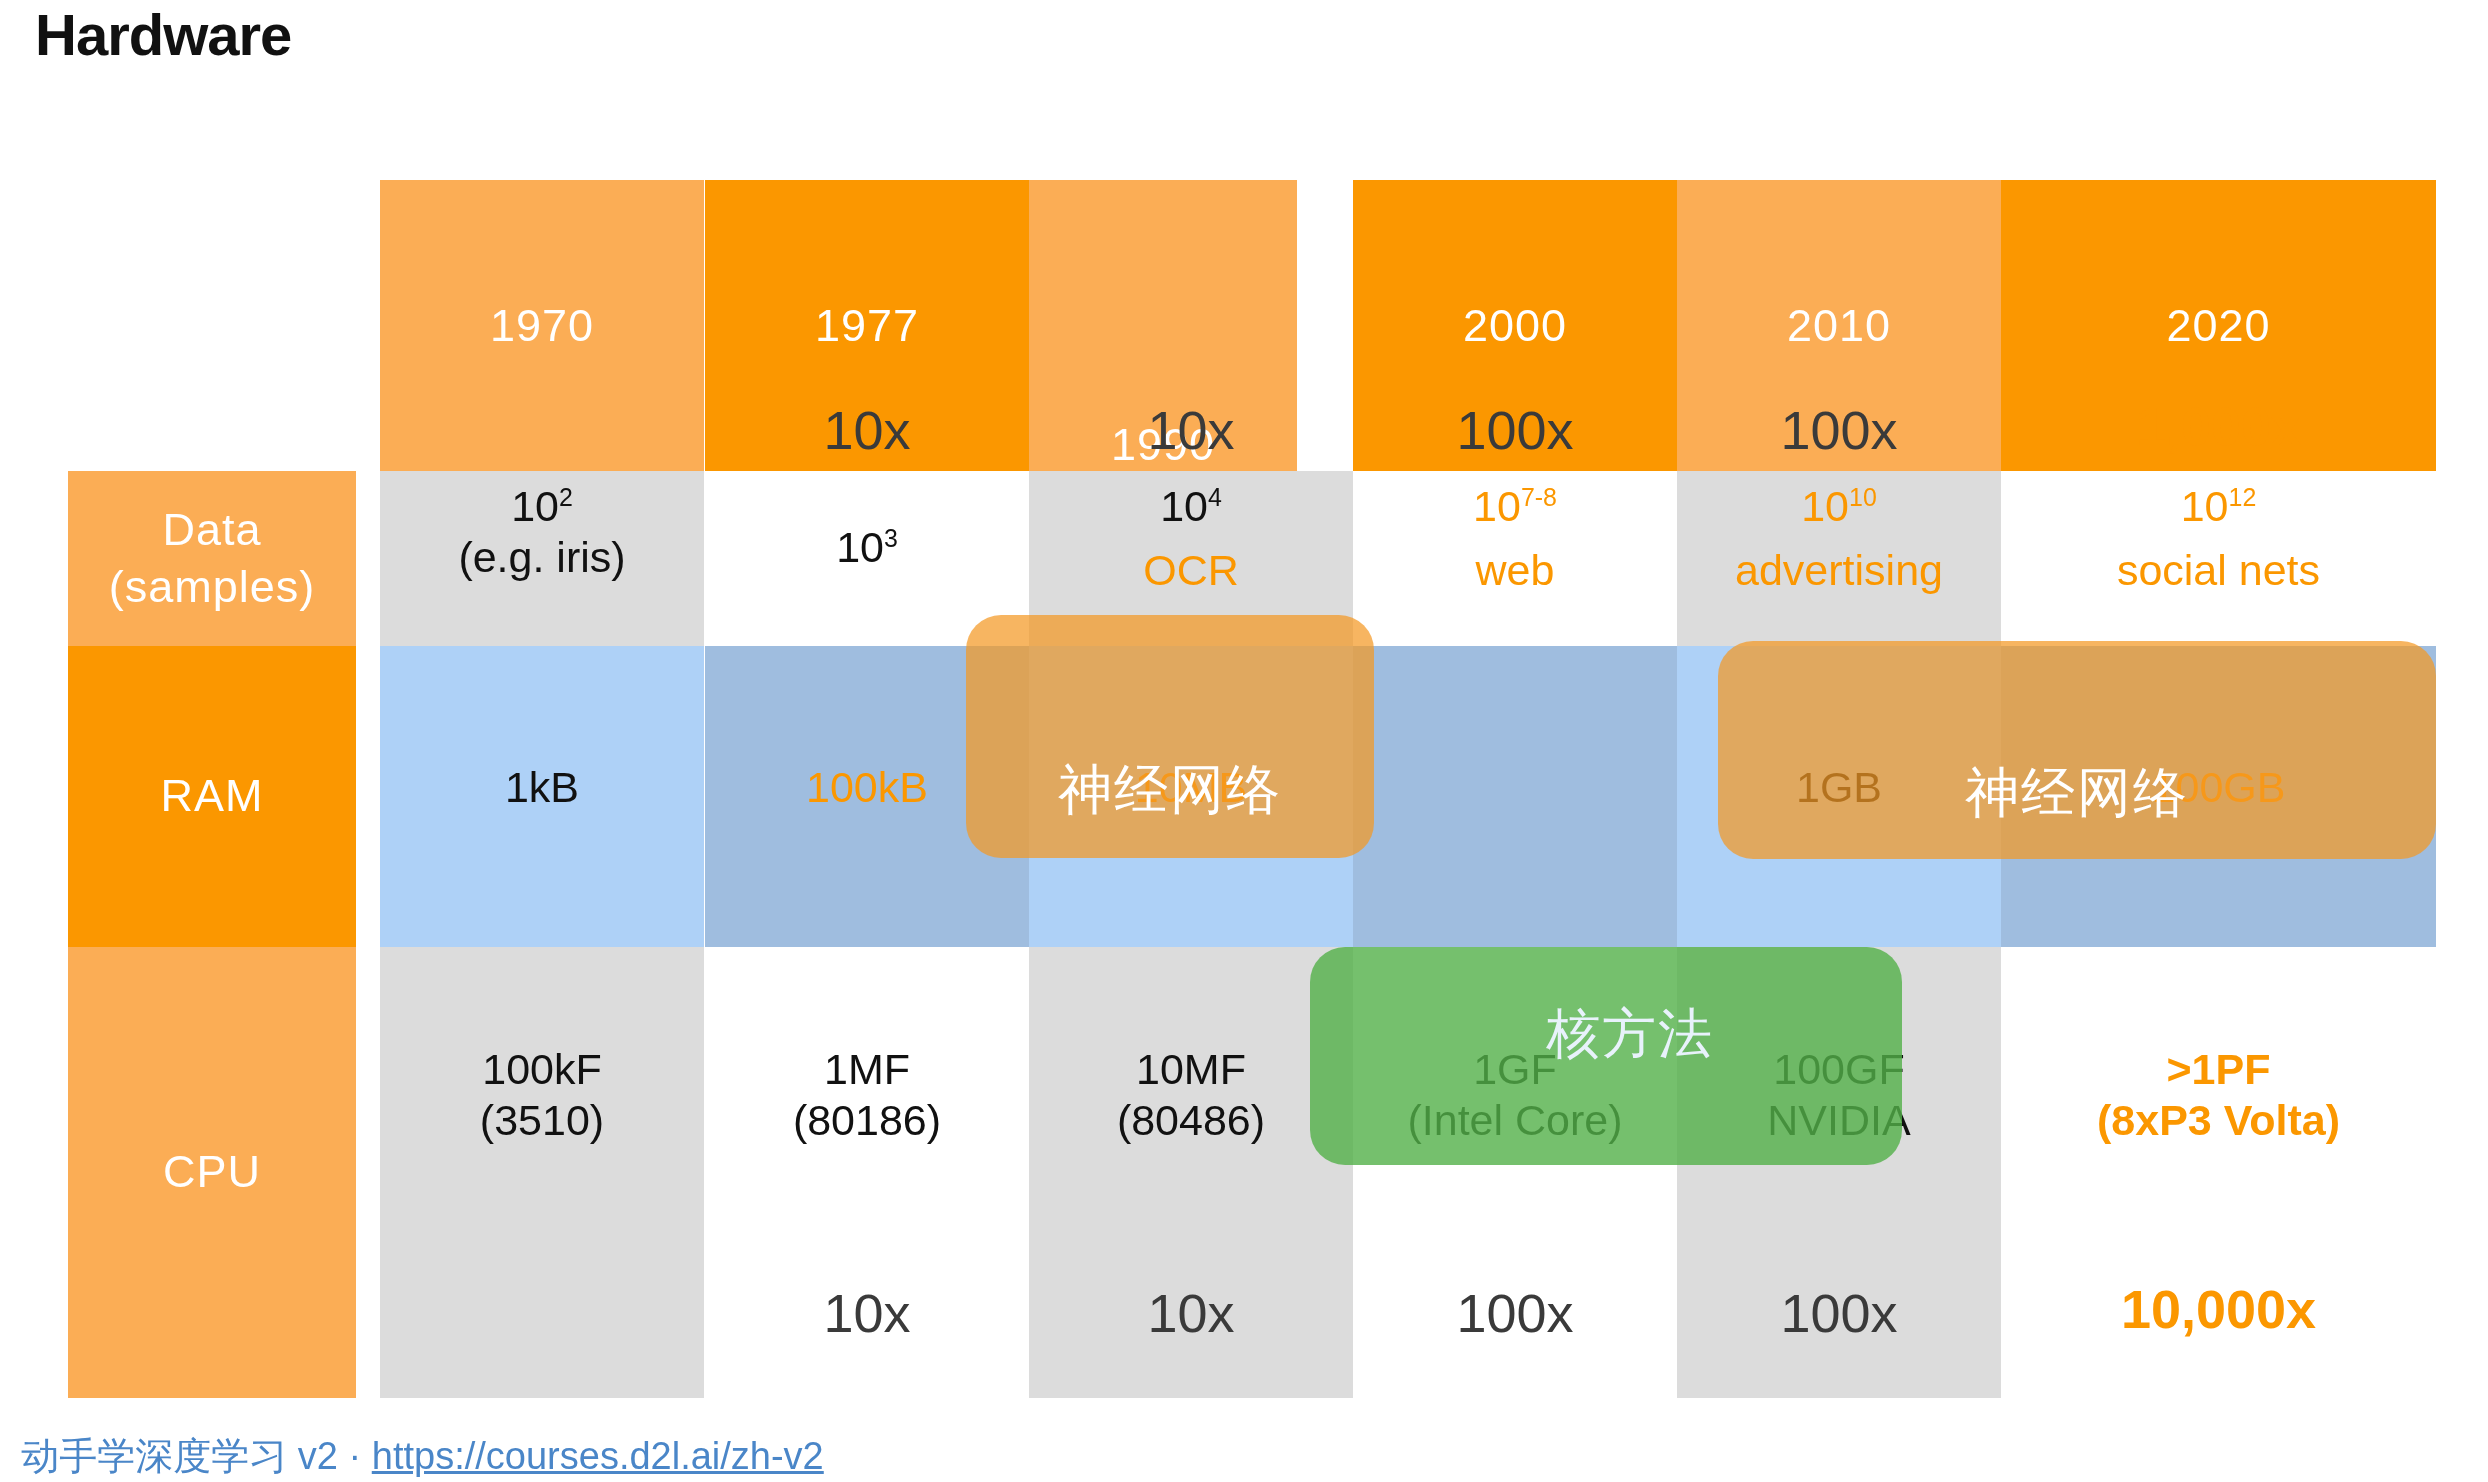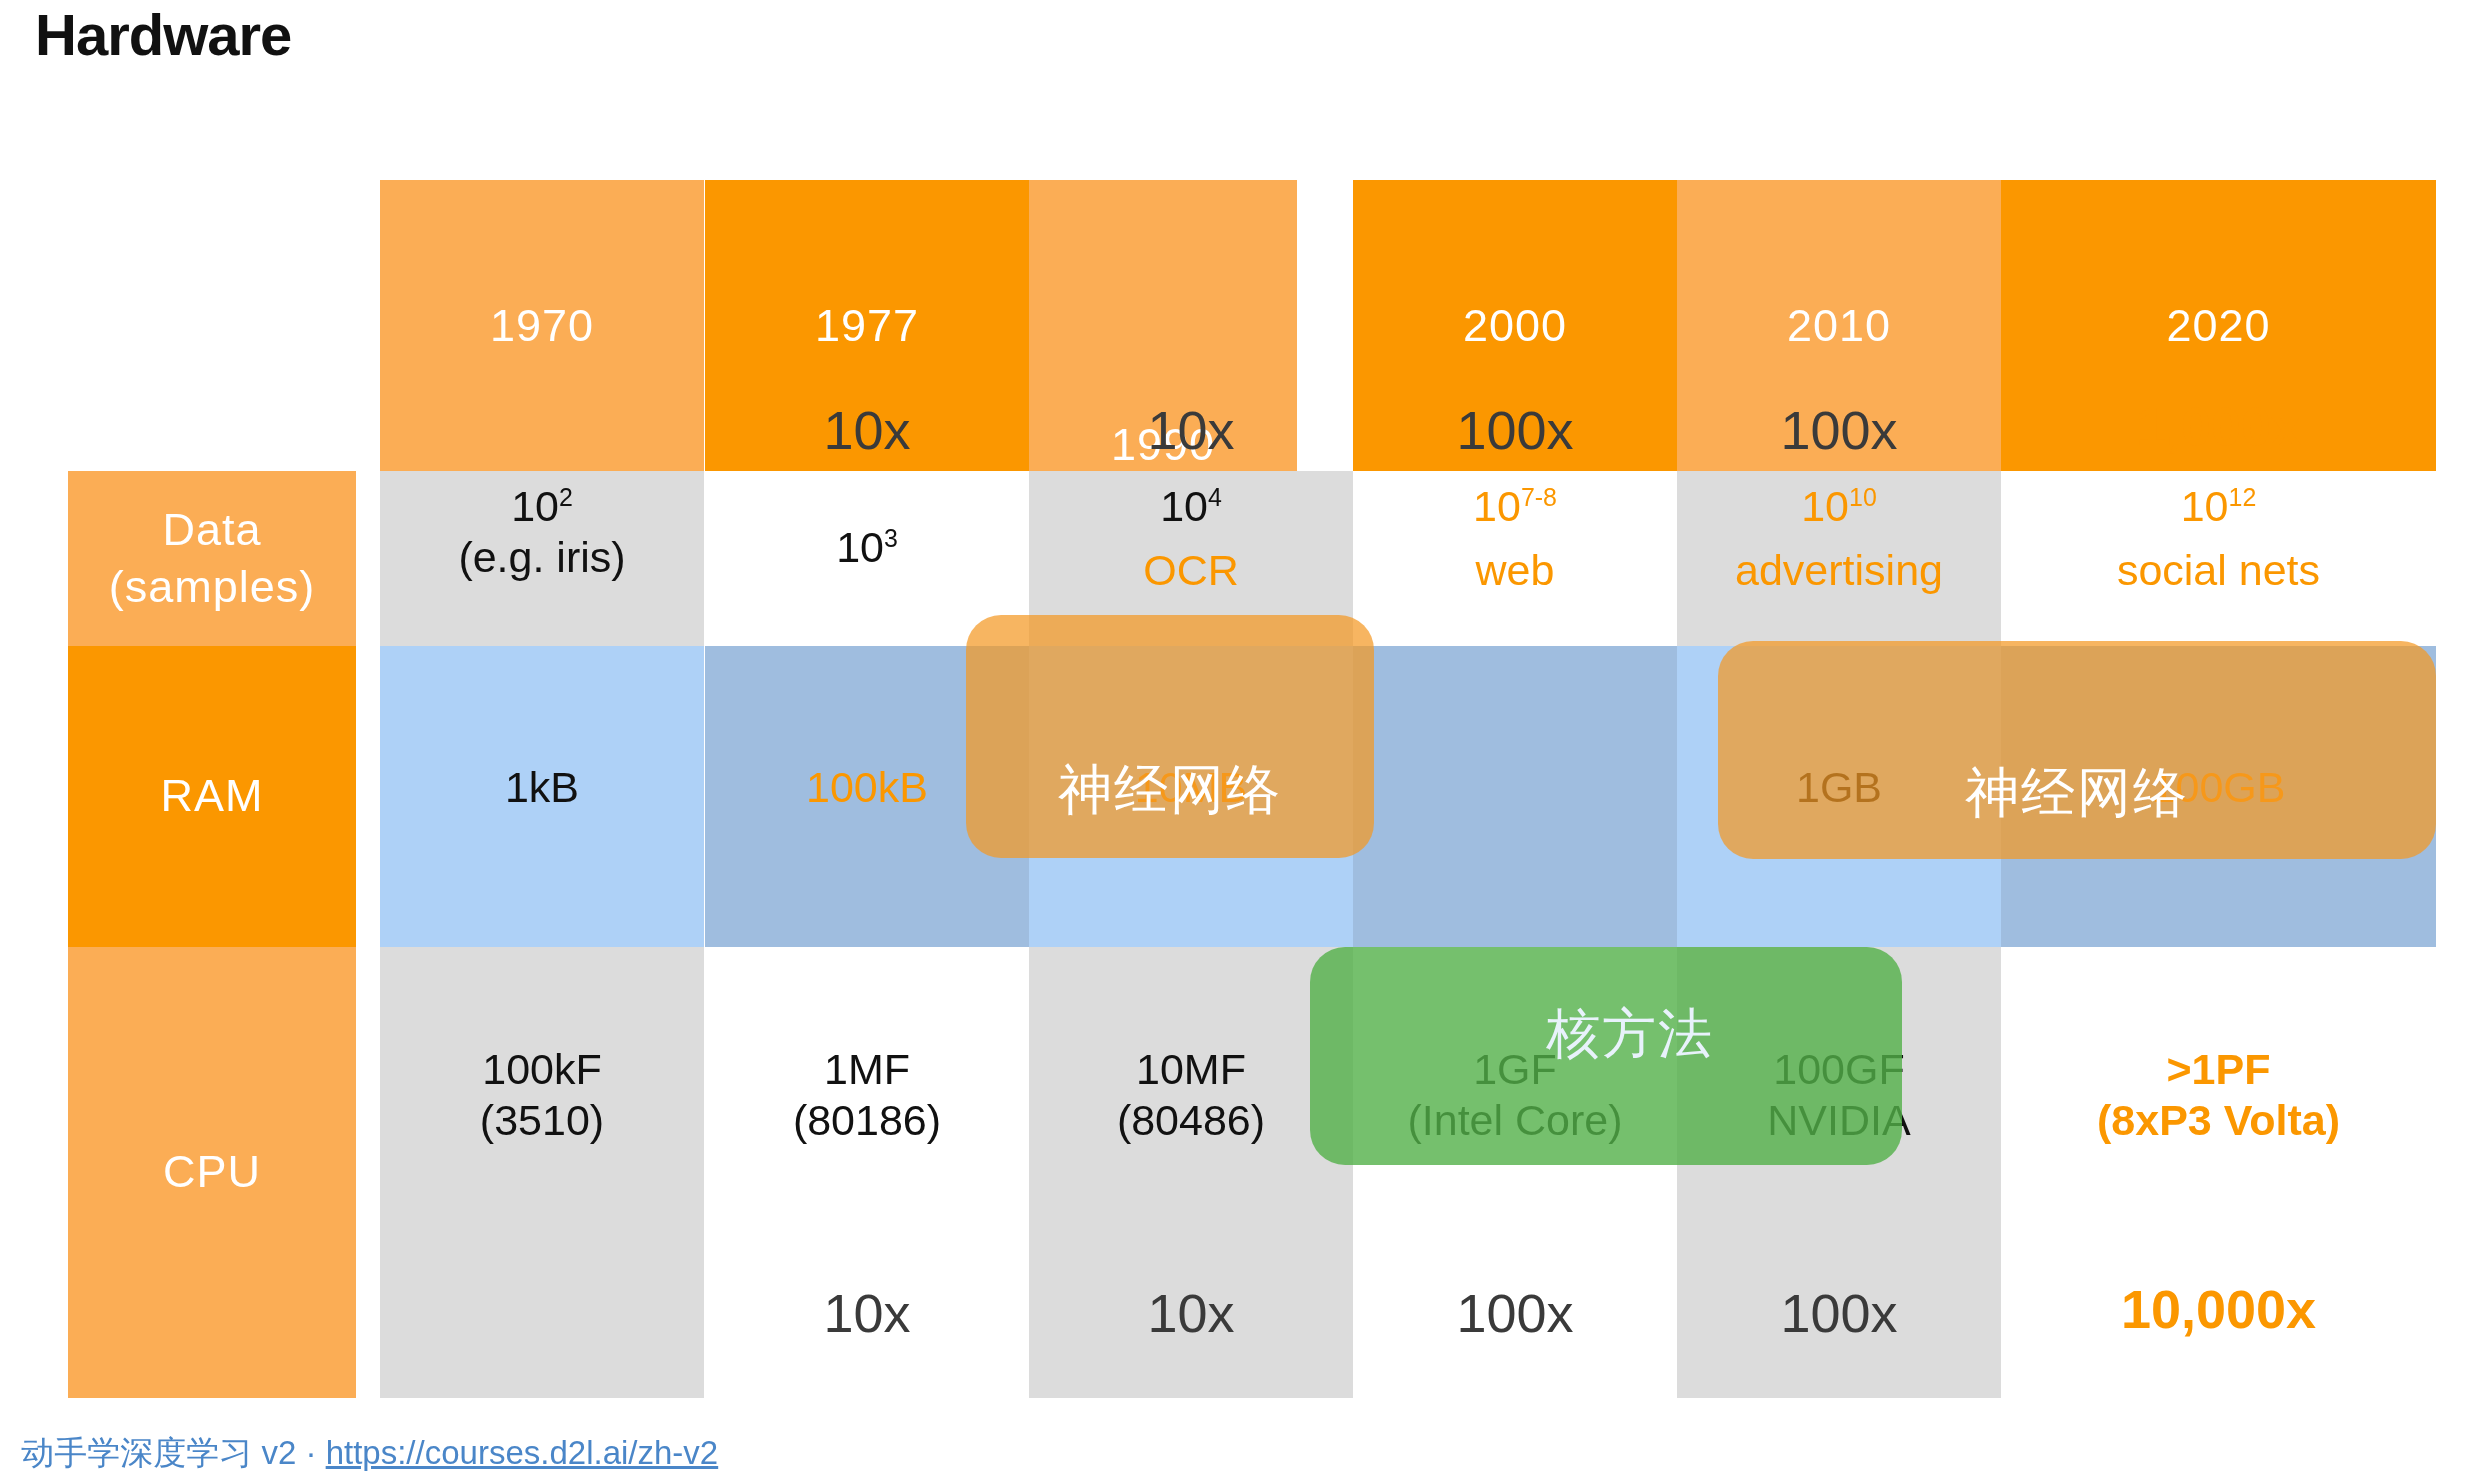--- a/index.html
+++ b/index.html
@@ -76,21 +76,21 @@
     position:absolute;border-radius:35px;
     display:flex;align-items:center;justify-content:center;
     color:#ffffff;font-size:54px;letter-spacing:1.9px;
   }
   .chip-nn{background:rgba(244,152,36,0.72);}
   .chip-kern{background:rgba(83,176,72,0.80);color:#E8F2FB;}
 
   
   #footer{
     position:absolute;left:21.3px;top:1431px;
-    font-size:33px;color:#4A86C8;white-space:nowrap;
+    font-size:38px;color:#4A86C8;white-space:nowrap;
   }
   #footer .u{text-decoration:underline;color:#4A86C8;}
 </style>
 </head>
 <body>
 
 <div id="title">Hardware</div>
 
 <div id="grid">
 

